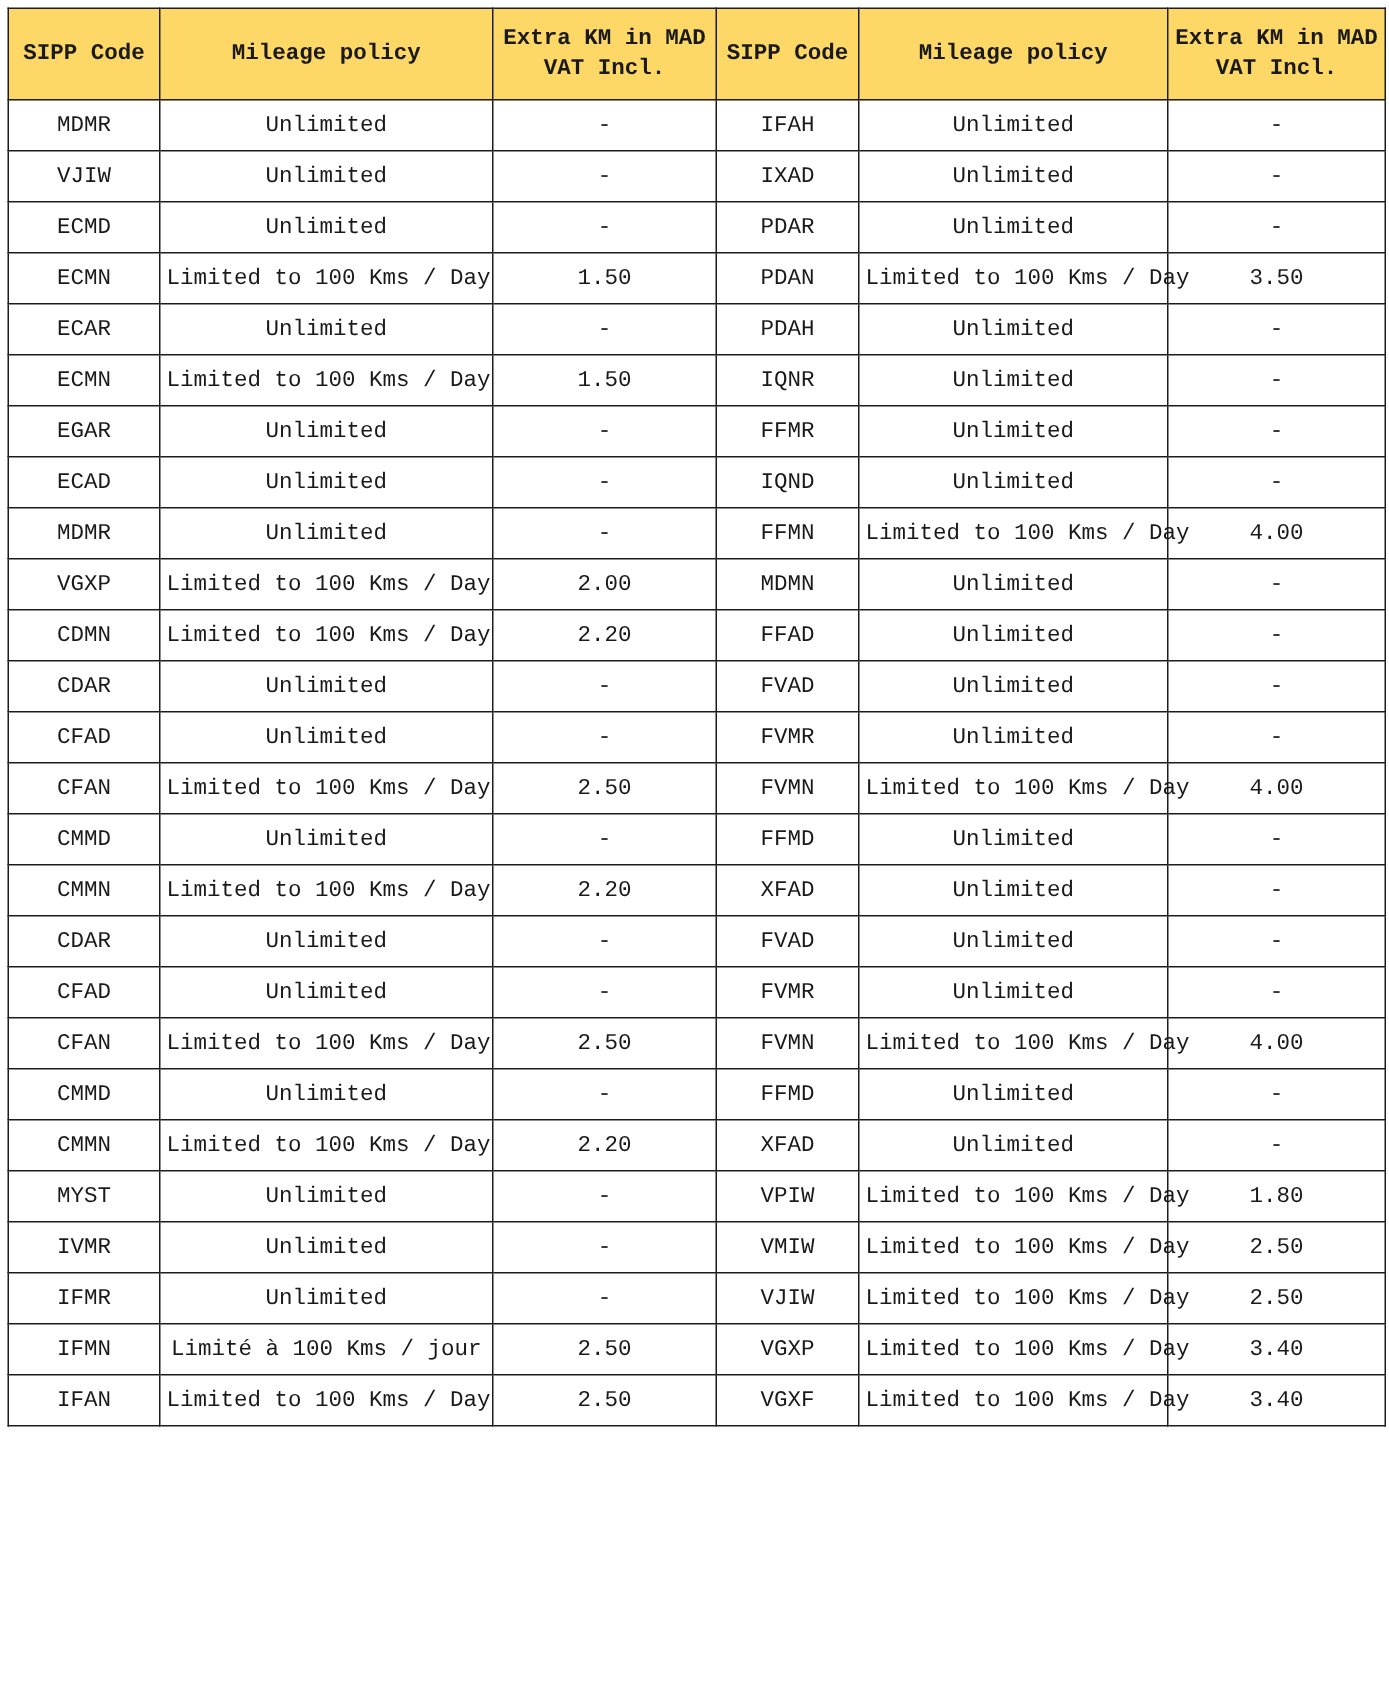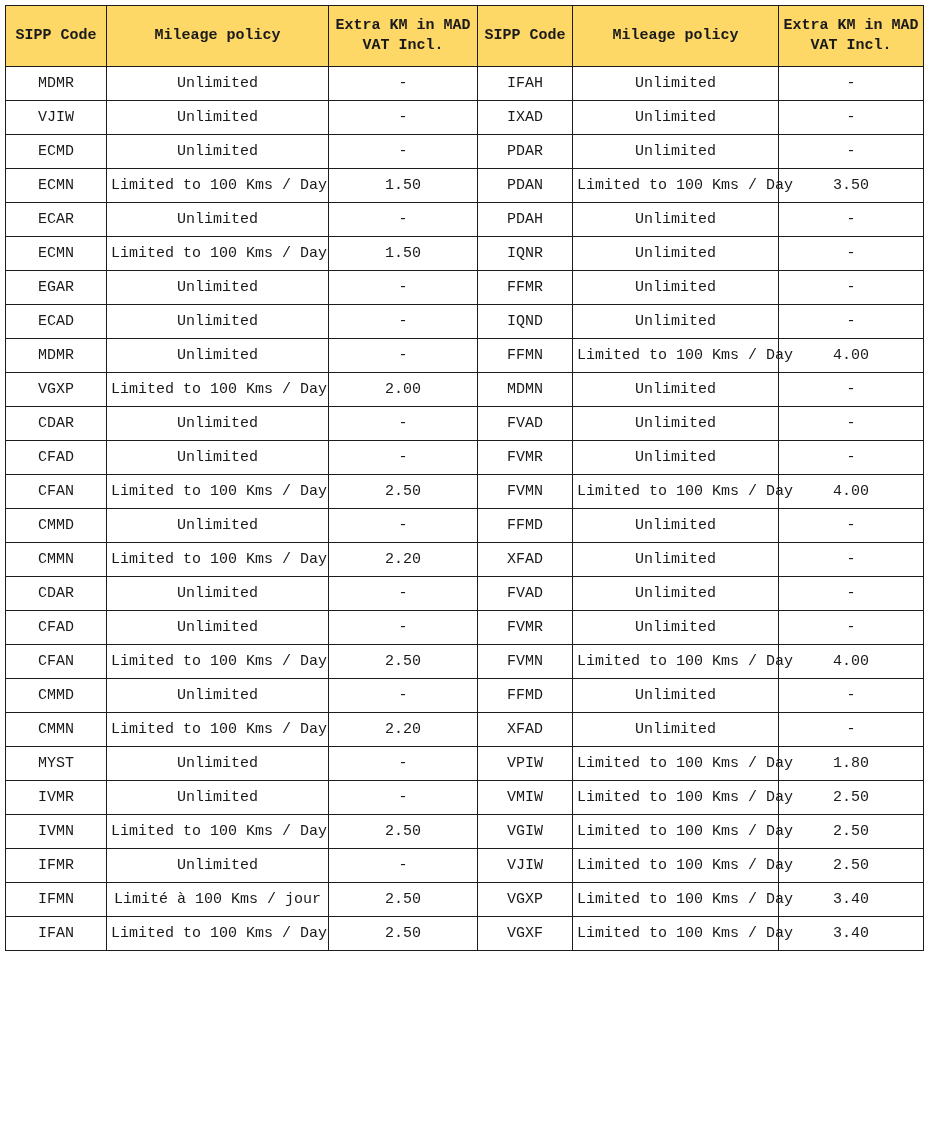--- a/index.html
+++ b/index.html
@@ -123,20 +123,28 @@
       </tr>
       <tr>
         <td>VGXP</td>
         <td>Limited to 100 Kms / Day</td>
         <td>2.00</td>
         <td>MDMN</td>
         <td>Unlimited</td>
         <td>-</td>
       </tr>
       <tr>
+        <td>CDMN</td>
+        <td>Limited to 100 Kms / Day</td>
+        <td>2.20</td>
+        <td>FFAD</td>
+        <td>Unlimited</td>
+        <td>-</td>
+      </tr>
+      <tr>
         <td>CDAR</td>
         <td>Unlimited</td>
         <td>-</td>
         <td>FVAD</td>
         <td>Unlimited</td>
         <td>-</td>
       </tr>
       <tr>
         <td>CFAD</td>
         <td>Unlimited</td>
@@ -215,28 +223,20 @@
         <td>-</td>
         <td>VPIW</td>
         <td>Limited to 100 Kms / Day</td>
         <td>1.80</td>
       </tr>
       <tr>
         <td>IVMR</td>
         <td>Unlimited</td>
         <td>-</td>
         <td>VMIW</td>
-        <td>Limited to 100 Kms / Day</td>
-        <td>2.50</td>
-      </tr>
-      <tr>
-        <td>IVMN</td>
-        <td>Limited to 100 Kms / Day</td>
-        <td>2.50</td>
-        <td>VGIW</td>
         <td>Limited to 100 Kms / Day</td>
         <td>2.50</td>
       </tr>
       <tr>
         <td>IFMR</td>
         <td>Unlimited</td>
         <td>-</td>
         <td>VJIW</td>
         <td>Limited to 100 Kms / Day</td>
         <td>2.50</td>

